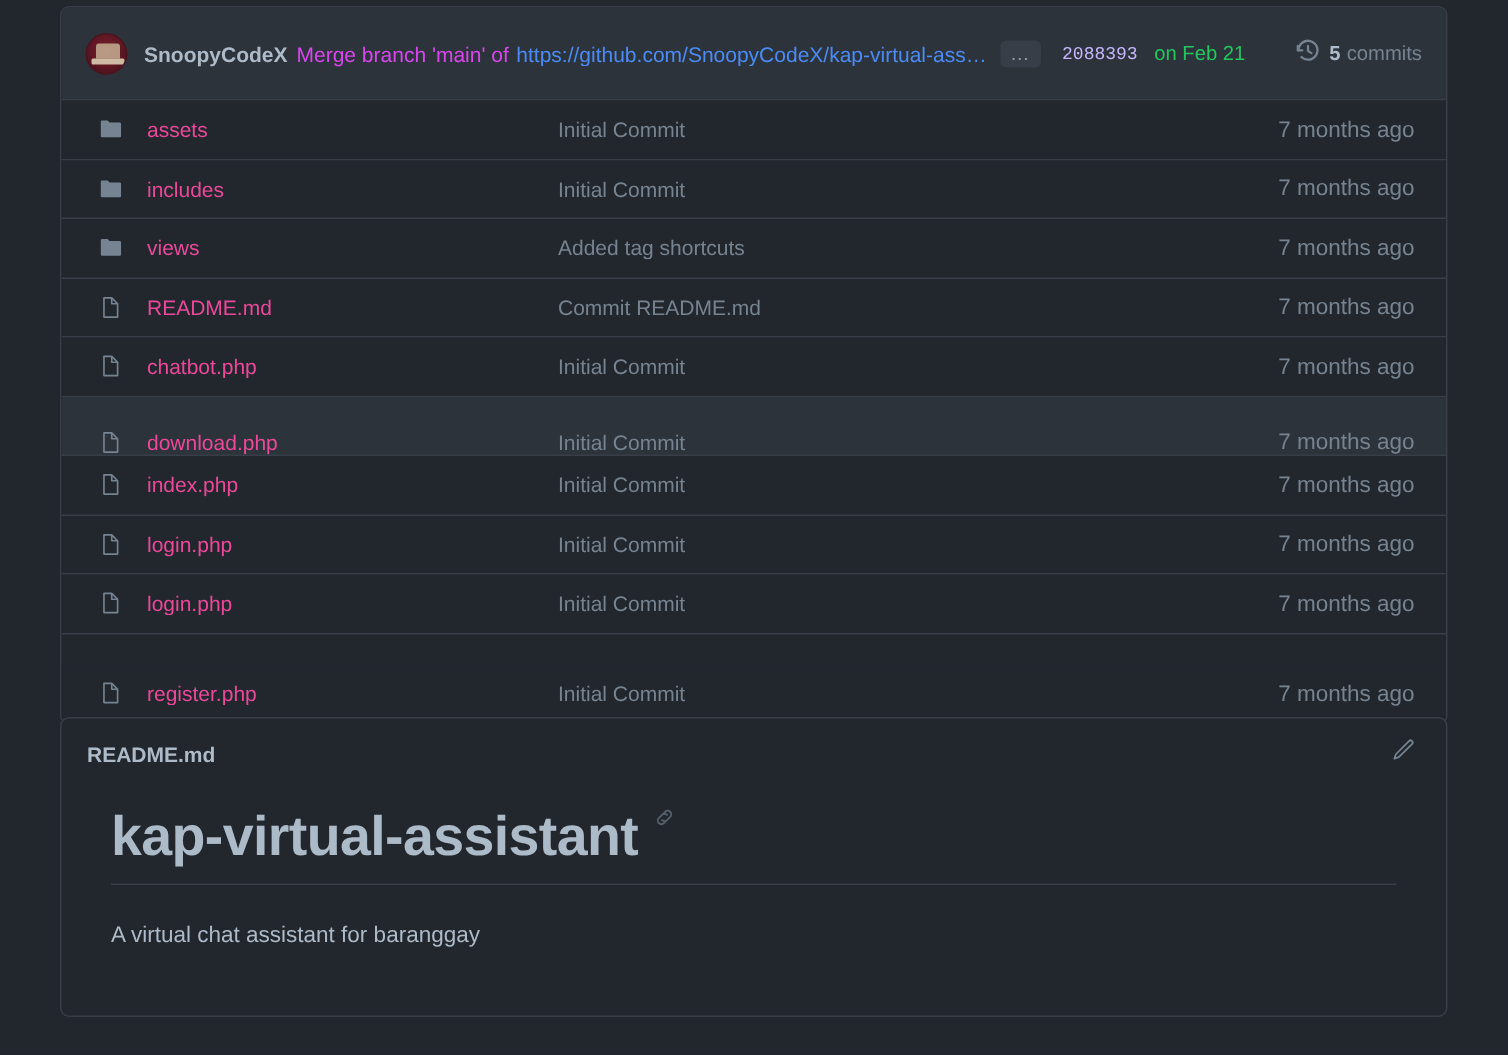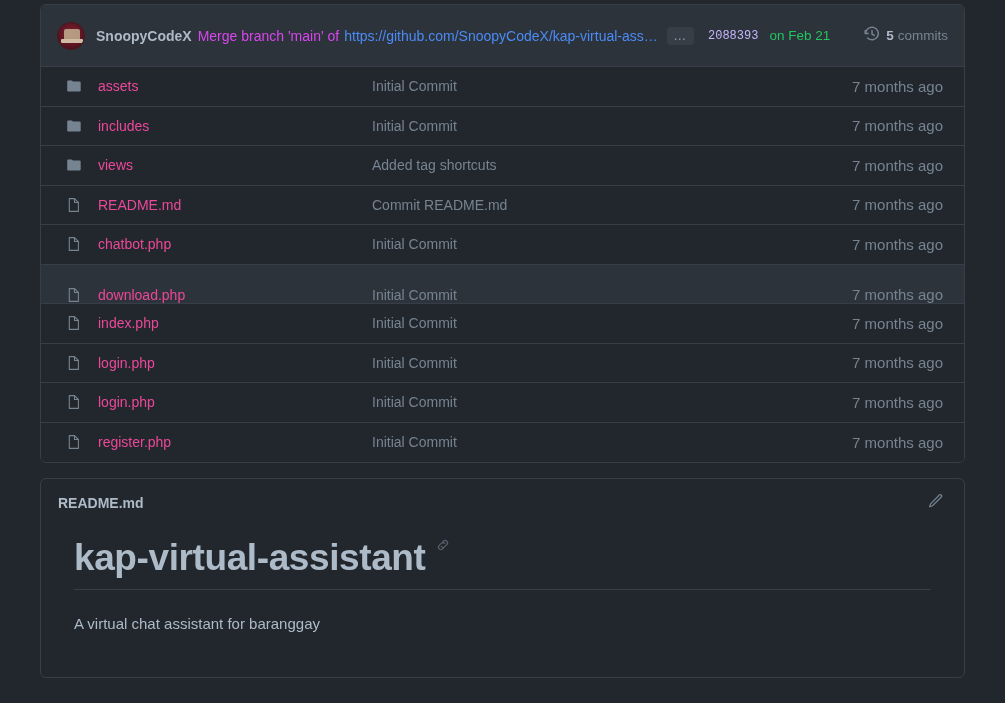--- a/index.html
+++ b/index.html
@@ -140,21 +140,21 @@
   .file-row {
     display: flex;
     align-items: center;
     height: 39.5px;
     padding: 0 16px;
     border-bottom: 1px solid #373e47;
     font-size: 14px;
     background: #22272e;
     cursor: pointer;
   }
-  .file-row:last-child { border-bottom: none; }
+  .file-row:last-child { border-bottom: none; margin-top: 20px; }
   .file-row.hovered { background: #2d333b; align-items: flex-end; }
 
   .row-icon {
     width: 16px;
     height: 16px;
     flex: 0 0 auto;
     margin-right: 16px;
     margin-left: 9px;
     display: flex;
     align-items: center;

